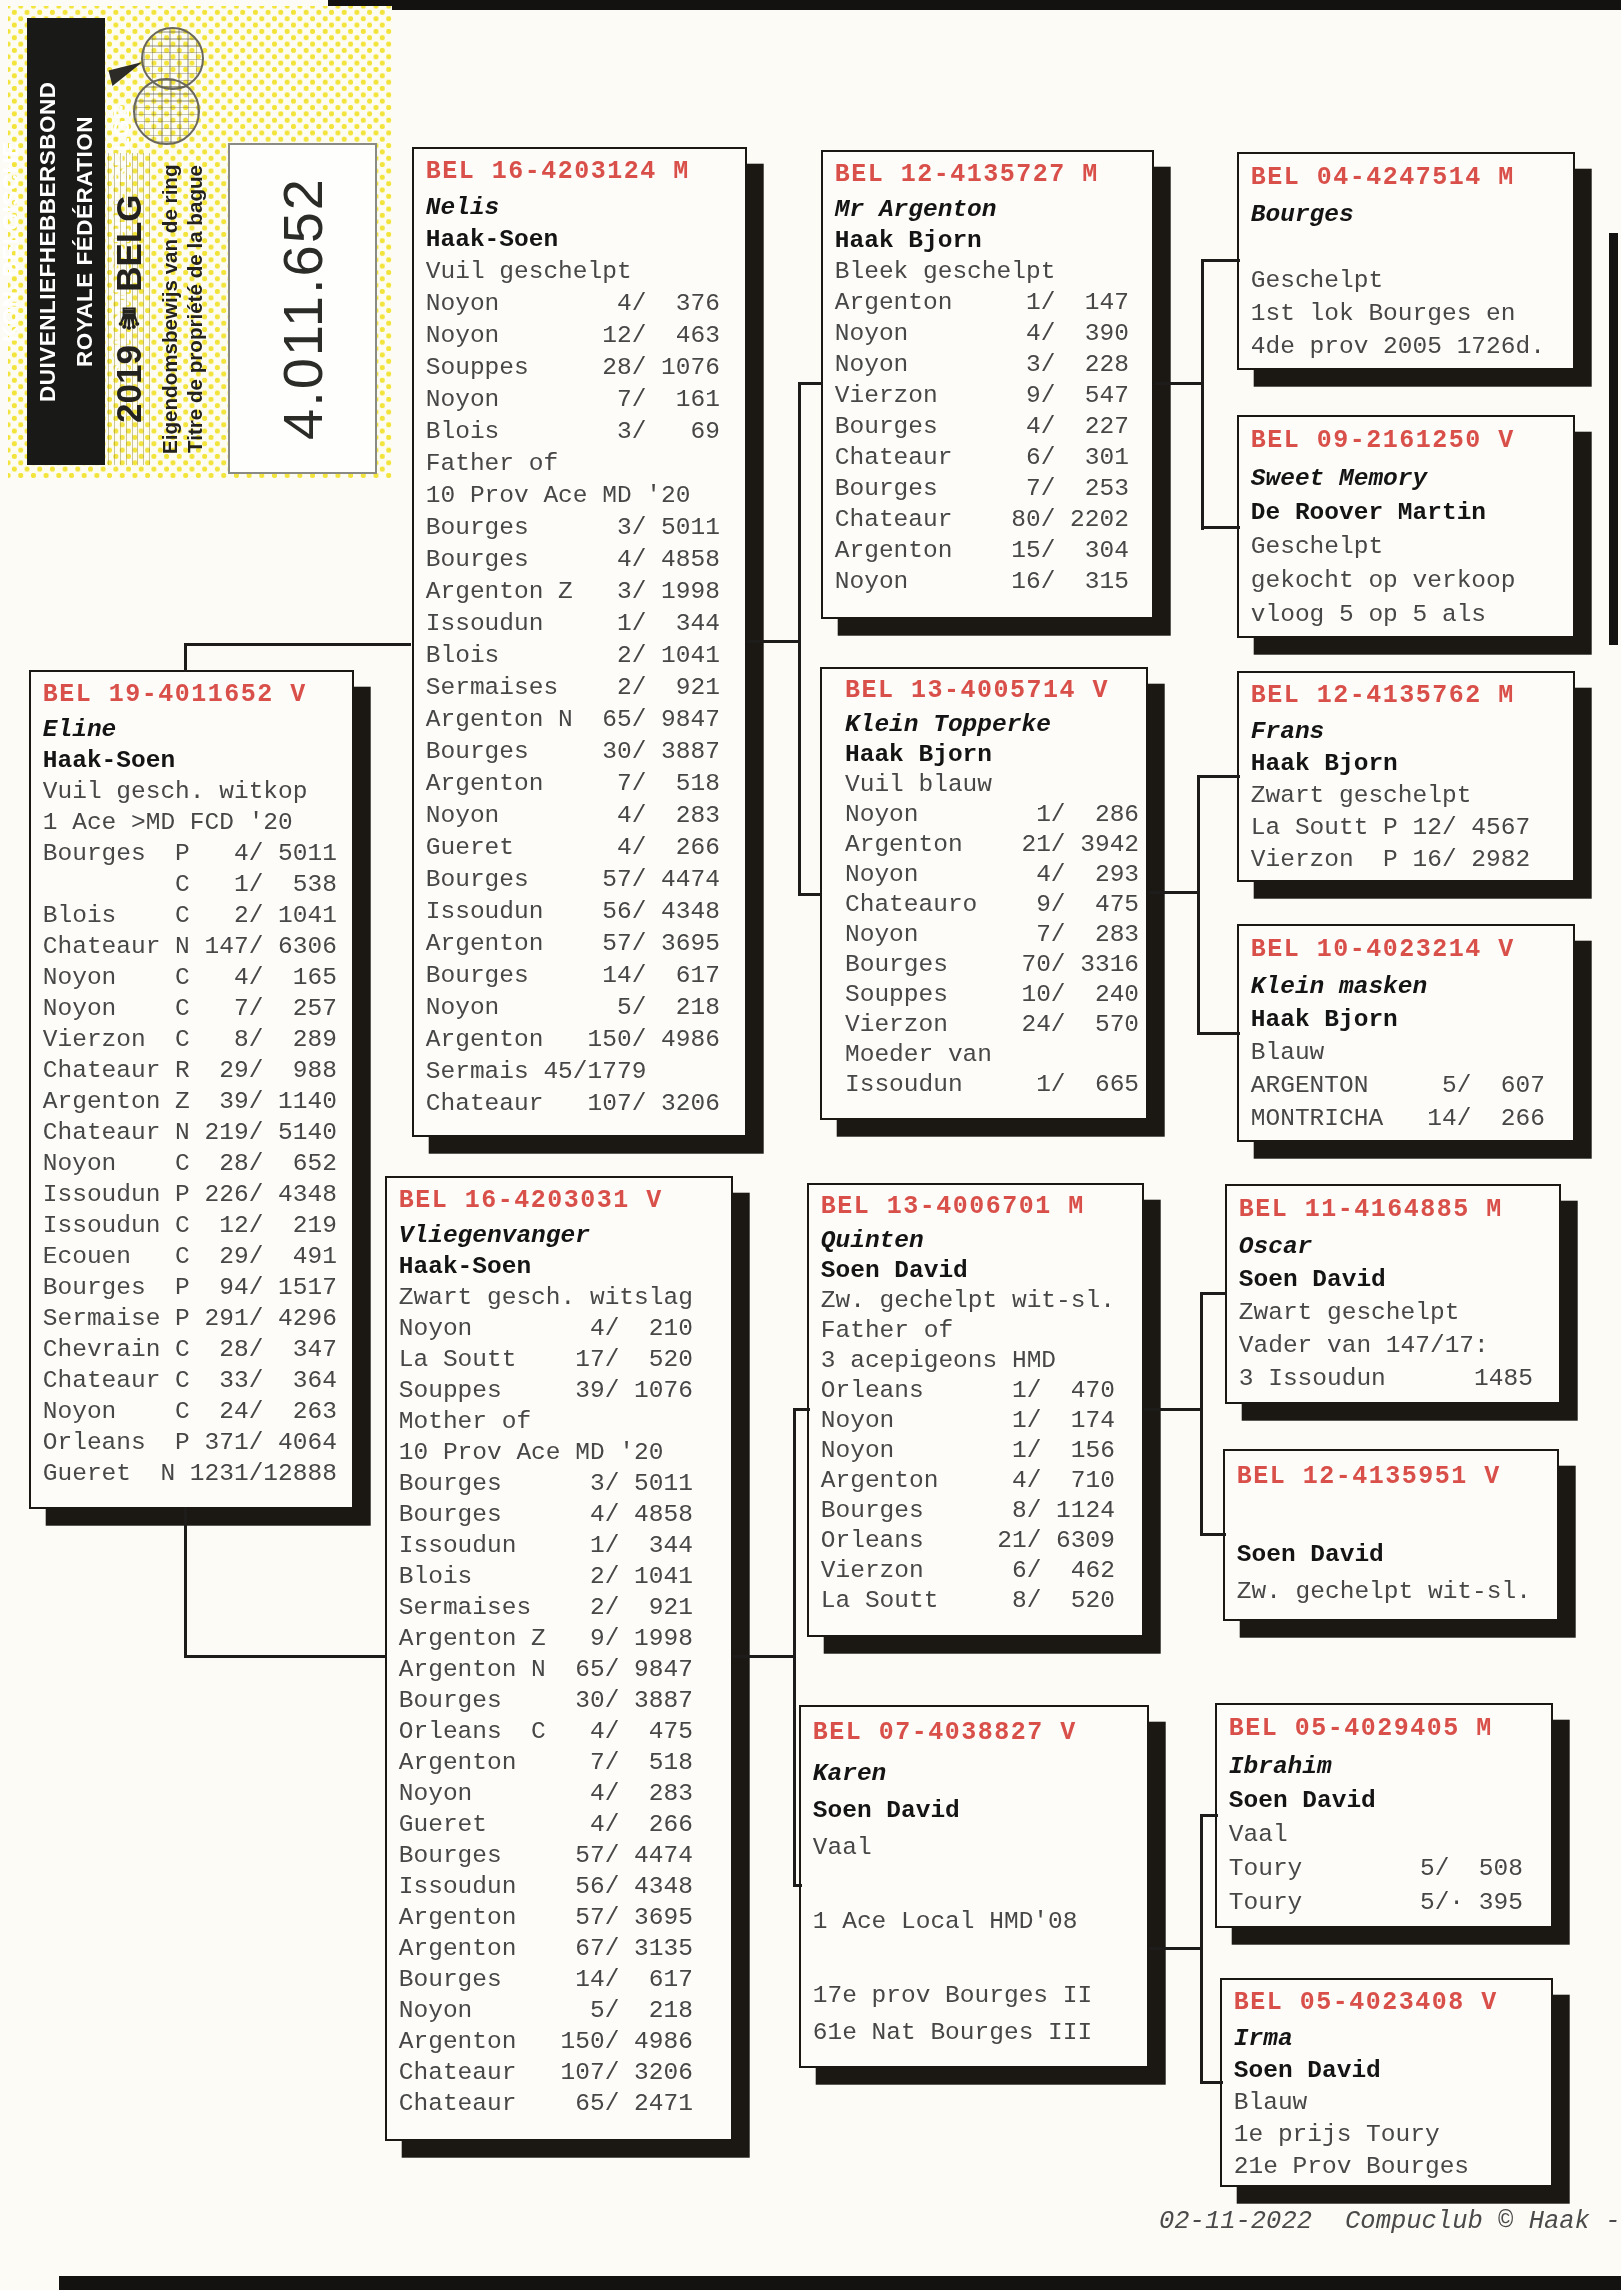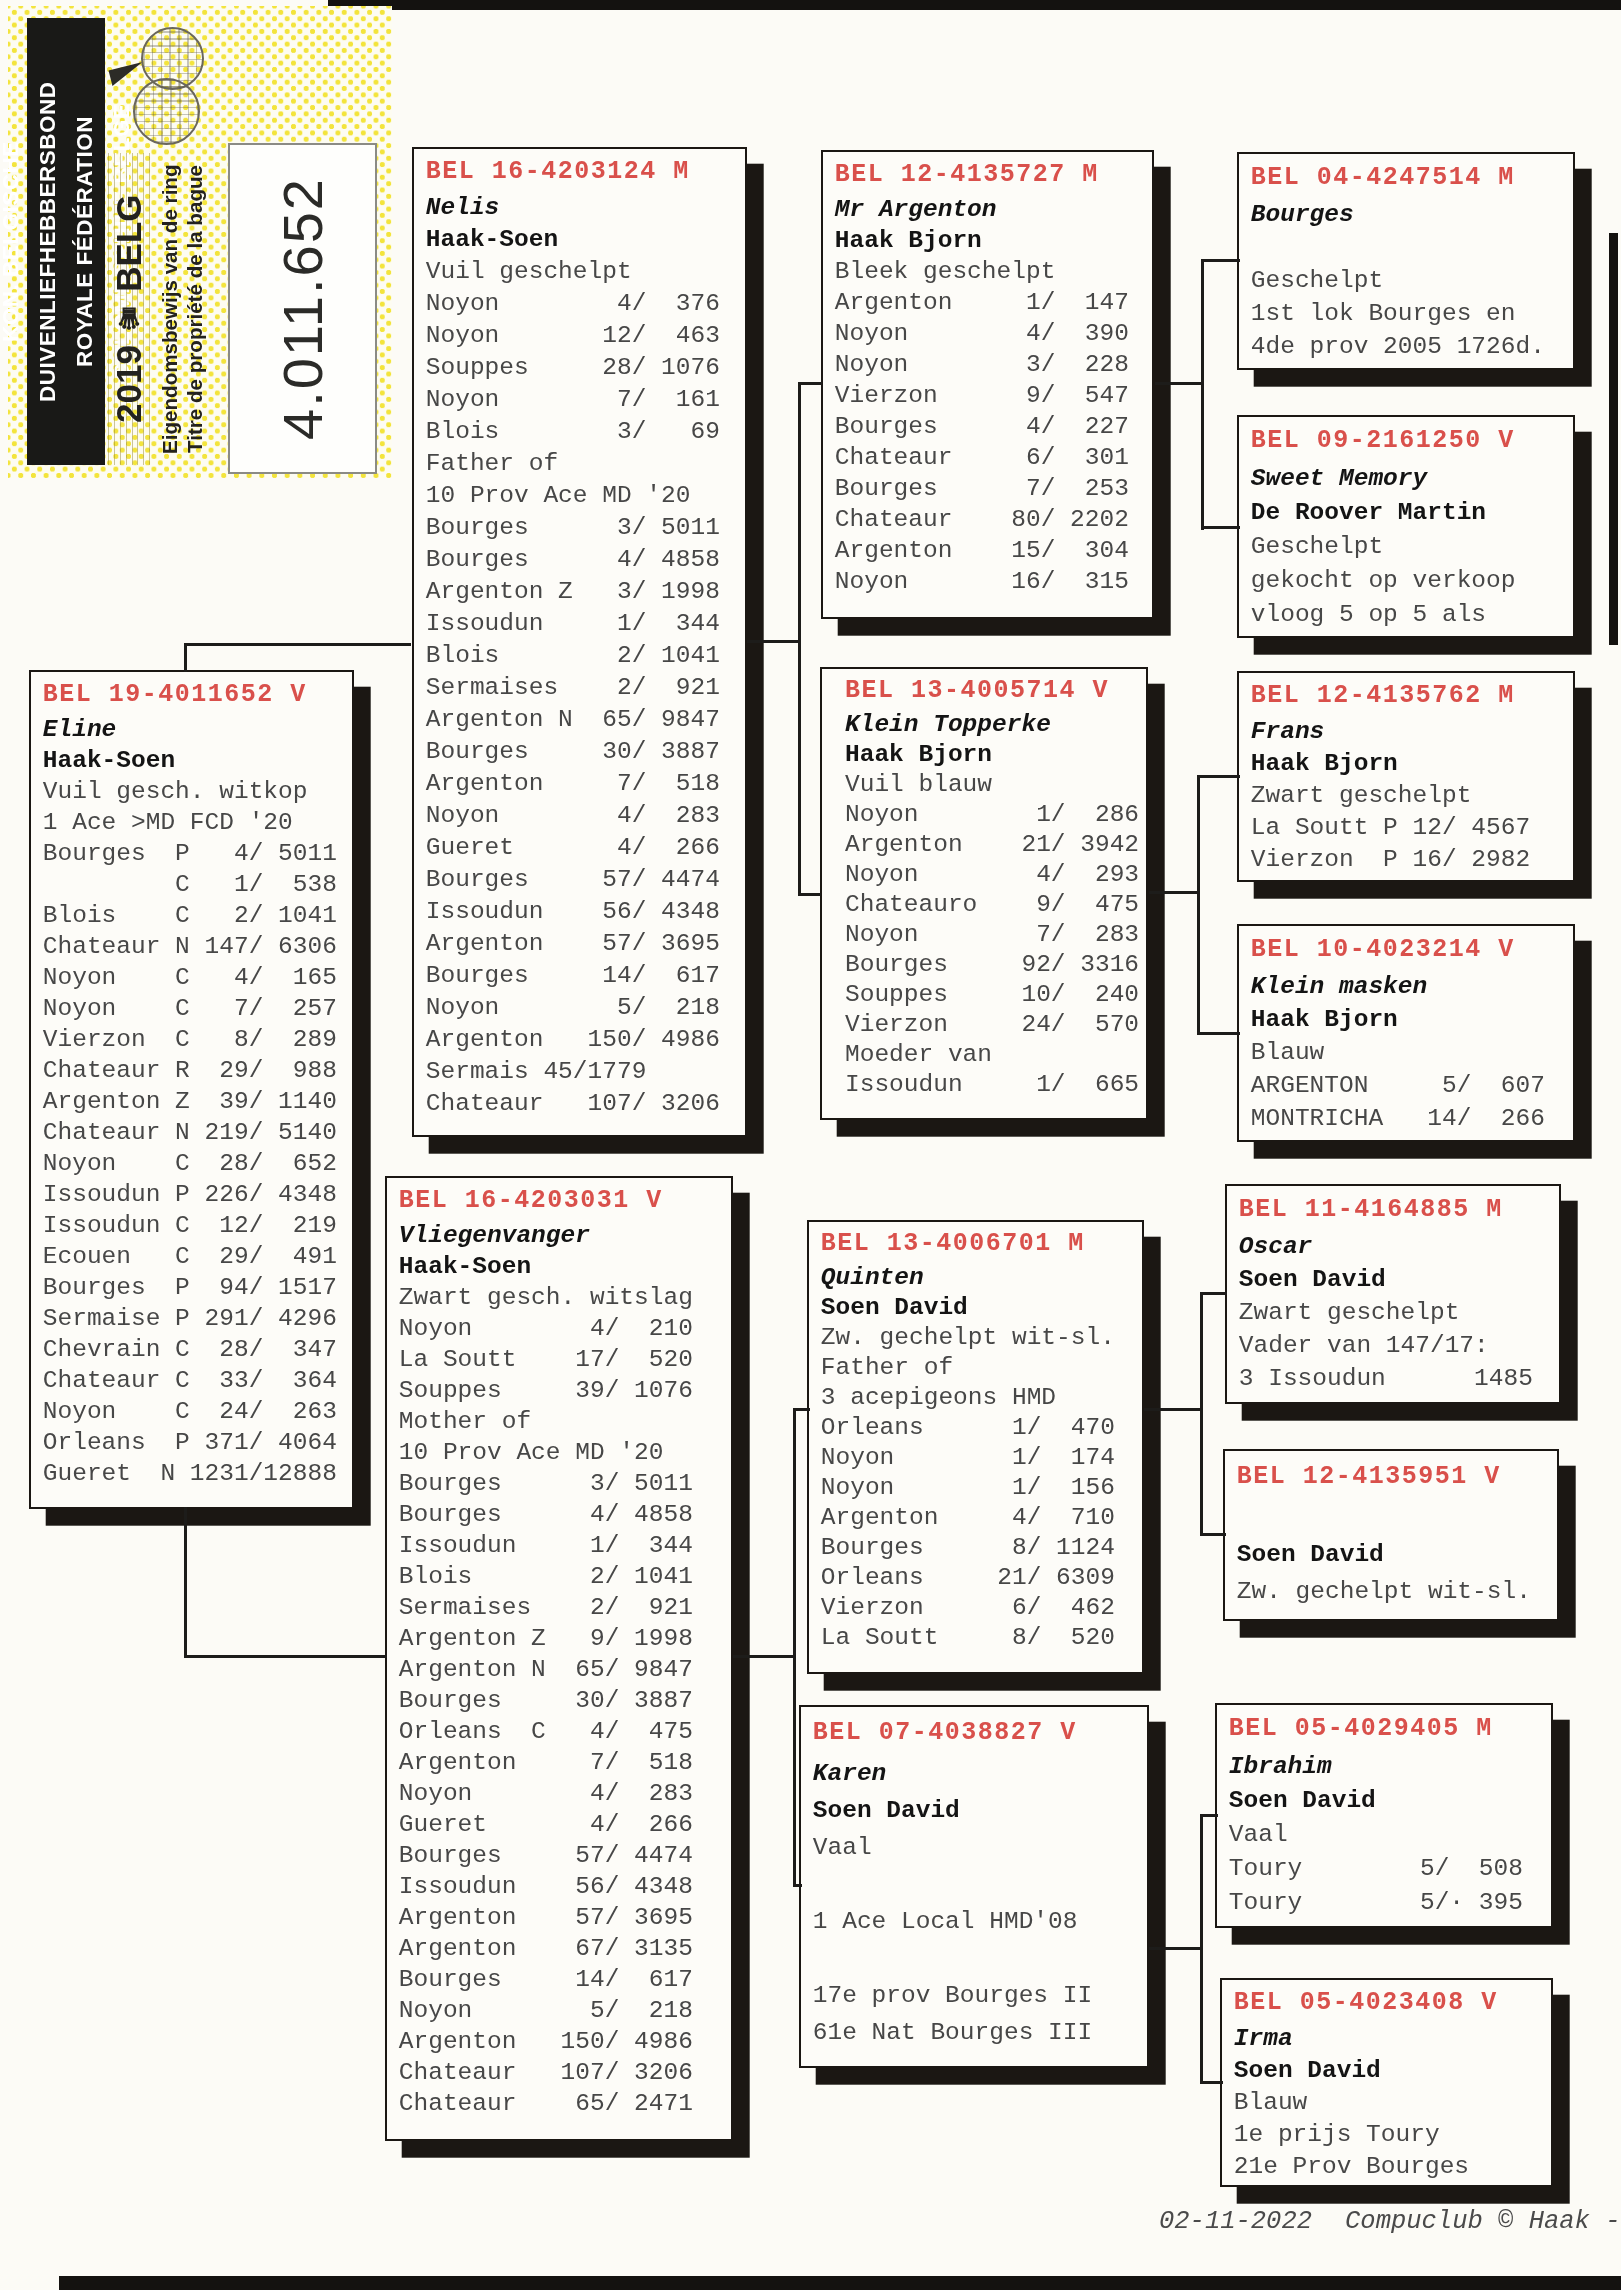--- a/index.html
+++ b/index.html
@@ -218,29 +218,29 @@
     <div class="ring">BEL 13-4005714 V</div>
     <div class="name">Klein Topperke</div>
     <div class="owner">Haak Bjorn</div>
     <div class="lines">
         <div class="line">Vuil blauw</div>
         <div class="line">Noyon        1/  286</div>
         <div class="line">Argenton    21/ 3942</div>
         <div class="line">Noyon        4/  293</div>
         <div class="line">Chateauro    9/  475</div>
         <div class="line">Noyon        7/  283</div>
-        <div class="line">Bourges     92/ 3316</div>
+        <div class="line">Bourges     70/ 3316</div>
         <div class="line">Souppes     10/  240</div>
         <div class="line">Vierzon     24/  570</div>
         <div class="line">Moeder van</div>
         <div class="line">Issoudun     1/  665</div>
       </div>
   </div>
 
-  <div class="card" style="left:807px;top:1183px;width:337px;height:454px;margin-top:37px;--lh:30px;">
+  <div class="card" style="left:807px;top:1183px;width:337px;height:454px;--lh:30px;">
     <div class="ring">BEL 13-4006701 M</div>
     <div class="name">Quinten</div>
     <div class="owner">Soen David</div>
     <div class="lines">
         <div class="line">Zw. gechelpt wit-sl.</div>
         <div class="line">Father of</div>
         <div class="line">3 acepigeons HMD</div>
         <div class="line">Orleans      1/  470</div>
         <div class="line">Noyon        1/  174</div>
         <div class="line">Noyon        1/  156</div>

